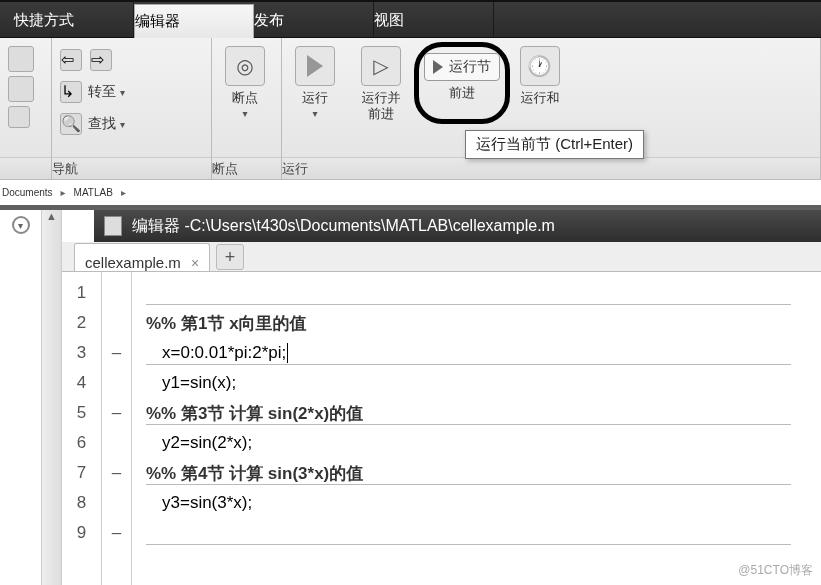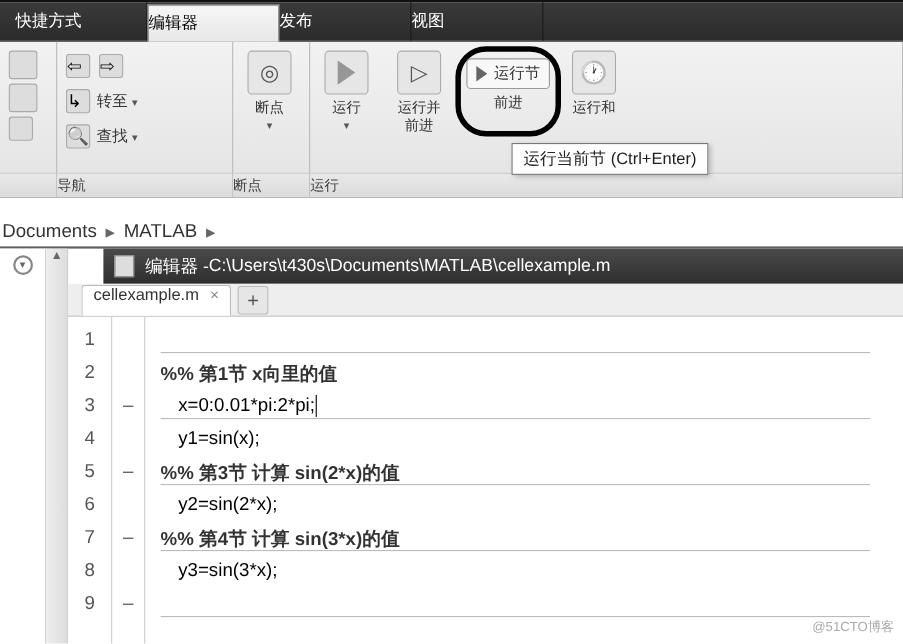--- a/index.html
+++ b/index.html
@@ -32,37 +32,37 @@
   .bigbtn .lbl { font-size: 13px; color:#333; margin-top:4px; text-align:center; line-height:16px; white-space:pre-line;}
   .bigbtn .dd { font-size:10px;color:#555;margin-top:2px;}
   
   .highlight { border: 5px solid #000; border-radius: 28px; width:96px; height:82px; padding-top:6px; margin-top:4px;}
   .highlight .bi{width:auto;height:auto;border:1px solid #999;background:#f8f8f8;padding:4px 8px;display:flex;align-items:center;font-size:14px;color:#333;}
   .highlight .bi .tri{width:0;height:0;border-left:10px solid #666;border-top:7px solid transparent;border-bottom:7px solid transparent;margin-right:6px;}
   
   .tooltip { position:absolute; top:130px; left:465px; background:#fefefe;border:1px solid #777; padding:4px 10px; font-size:15px; color:#222; box-shadow:2px 2px 5px rgba(0,0,0,.25); z-index:50;}
   
   
-  .breadcrumb { height: 30px; display:flex; align-items:center; padding-left:2px; border-bottom:2px solid #0f766e; font-size:17px; color:#333;margin-top:16px;}
+  .breadcrumb { height: 30px; display:flex; align-items:center; padding-left:2px; border-bottom:5px solid #0f766e; font-size:10px; color:#333;}
   .breadcrumb .sep{margin:0 8px;color:#666;}
   .breadcrumb .seg{cursor:pointer;}
   
   
   .edarea { display:flex; height: calc(585px - 2px - 36px - 142px - 30px); }
   .gut { width: 42px; border-right:1px solid #ccc; background:#fff; display:flex; justify-content:center;}
   .circ { width:18px;height:18px;border:2px solid #888;border-radius:50%;margin-top:6px; display:flex;align-items:center;justify-content:center;font-size:10px;color:#666;}
   
   .vscroll { width: 20px; border-right:1px solid #ccc;background:linear-gradient(to right,#eee,#ddd);}
   .vscroll .up{height:16px;text-align:center;font-size:11px;color:#666;}
   
   .ed { flex:1; display:flex; flex-direction:column;}
   .ed-title { height:32px; background:linear-gradient(#4a4a4a,#2e2e2e); color:#fff; display:flex; align-items:center; padding-left:10px; font-size:16px;margin-left:32px; }
   .ed-title .doc-ico{width:18px;height:20px;background:#ddd;margin-right:10px;border:1px solid #888;}
   .tabs { height:30px;background:#eee;border-bottom:1px solid #bbb;display:flex;align-items:flex-end;padding-left:12px;}
-  .ftab{display:flex;align-items:flex-start;height:28px;background:#fff;border:1px solid #bbb;border-bottom:none;padding:0 10px;border-radius:3px 3px 0 0;font-size:15px;color:#333;}
+  .ftab{display:flex;align-items:flex-end;height:28px;background:#fff;border:1px solid #bbb;border-bottom:none;padding:0 10px;border-radius:3px 3px 0 0;font-size:15px;color:#333;}
   .ftab .x{margin-left:10px;color:#888;font-size:14px;cursor:pointer;}
   .plus{width:28px;height:26px;display:flex;align-items:center;justify-content:center;margin-left:6px;background:#e6e6e6;border:1px solid #bbb;border-radius:3px;cursor:pointer;font-size:18px;color:#555;margin-bottom:1px;}
   
   .code { flex:1;display:flex;background:#fff;font-family:Consolas,monospace;font-size:17px;overflow:hidden;}
   .lnums { width:40px;border-right:1px solid #ccc;padding-top:6px;}
   .lnums div{height:30px;text-align:center;color:#555;line-height:30px;}
   .bps { width:30px; border-right:1px solid #ccc;padding-top:6px;}
   .bps div{height:30px;text-align:center;color:#555;line-height:30px;}
   .lines { flex:1;padding:6px 0 0 14px; position:relative;}
   .line { height:30px; display:flex;align-items:center;}

